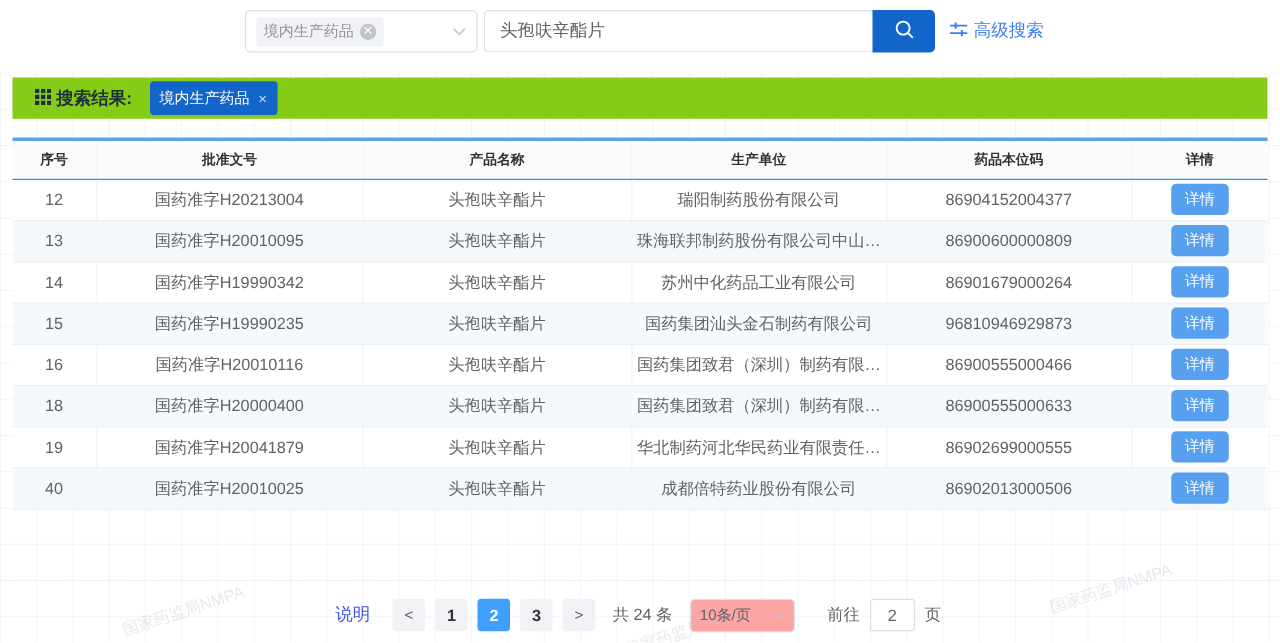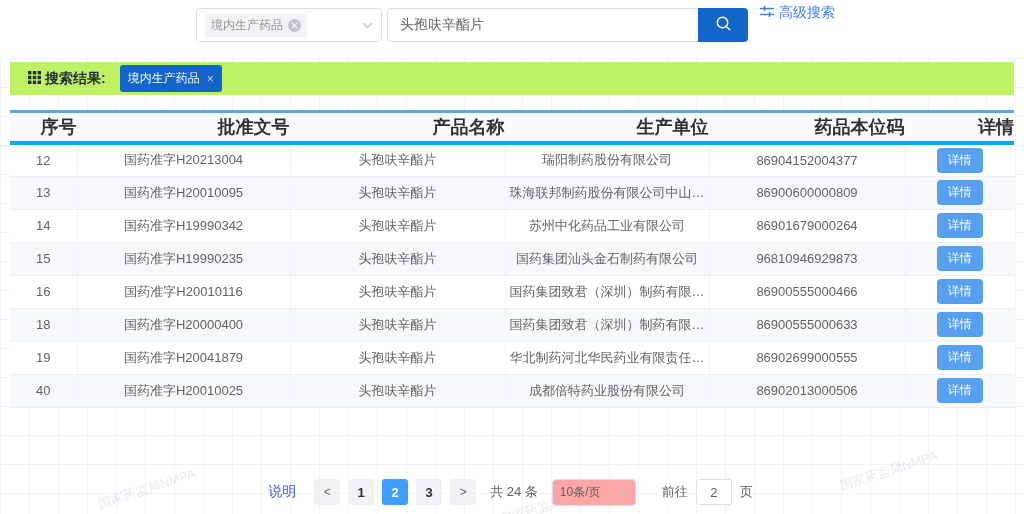--- a/index.html
+++ b/index.html
@@ -37,45 +37,45 @@
     border: 1px solid #dcdfe6; border-right: none; border-radius: 4px 0 0 4px;
     padding: 0 12px; font-size: 14px; color: #606266; outline: none;
     font-family: inherit; background: #fff;
   }
   .search-button {
     position: absolute; left: 698px; top: 8px; width: 50px; height: 34px;
     background: #1266c9; border: none; border-radius: 0 4px 4px 0;
     display: flex; align-items: center; justify-content: center; cursor: pointer;
   }
   .advanced-link {
-    position: absolute; left: 760px; top: 4px; display: inline-flex; align-items: center; gap: 5px;
+    position: absolute; left: 760px; top: 16px; display: inline-flex; align-items: center; gap: 5px;
     color: #3d7bf5; font-size: 14px; text-decoration: none; cursor: pointer; justify-content: center;
   }
 
   
   .results-card {
     position: absolute; left: 10px; top: 62px; width: 1004px; height: 33px;
-    background: #bef264; display: flex; align-items: center; padding: 0 18px;
+    background: #84cc16; display: flex; align-items: center; padding: 0 18px;
   }
   .results-label { display: inline-flex; align-items: center; gap: 4px; font-size: 14px; font-weight: bold; color: #1f2d3d; }
   .results-tag {
     margin-left: 14px; background: #1266c9; color: #fff; border-radius: 3px;
     font-size: 12px; padding: 5px 8px; display: inline-flex; align-items: center; gap: 7px;
   }
   .results-tag .tag-x { color: rgba(255,255,255,0.75); font-size: 12px; cursor: pointer; }
 
   
   .table-card {
     position: absolute; left: 10px; top: 110px; width: 1004px;
     background: #fff; border-top: 3px solid #58a5e3; z-index: 2;
   }
   table { width: 1004px; border-collapse: collapse; table-layout: fixed; }
   thead th {
-    height: 30px; background: #fafafa; font-size: 18px; font-weight: bold; color: #303133;
-    border-bottom: 4px solid #0ea5e9; border-right: 1px solid #f2f4f8; text-align: right;
+    height: 30px; background: #fafafa; font-size: 11px; font-weight: bold; color: #303133;
+    border-bottom: 1px solid #0ea5e9; border-right: 1px solid #f2f4f8; text-align: center;
   }
   thead th:last-child, tbody td:last-child { border-right: none; }
   tbody td {
     height: 33px; font-size: 13px; color: #606266; text-align: center;
     border-bottom: 1px solid #ebeef5; border-right: 1px solid #f2f4f8;
     white-space: nowrap; overflow: hidden; text-overflow: ellipsis; padding: 0 4px;
   }
   tbody tr:nth-child(even) { background: #f6f9fc; }
   .detail-btn {
     background: #57a0ef; color: #fff; border: none; border-radius: 4px;

